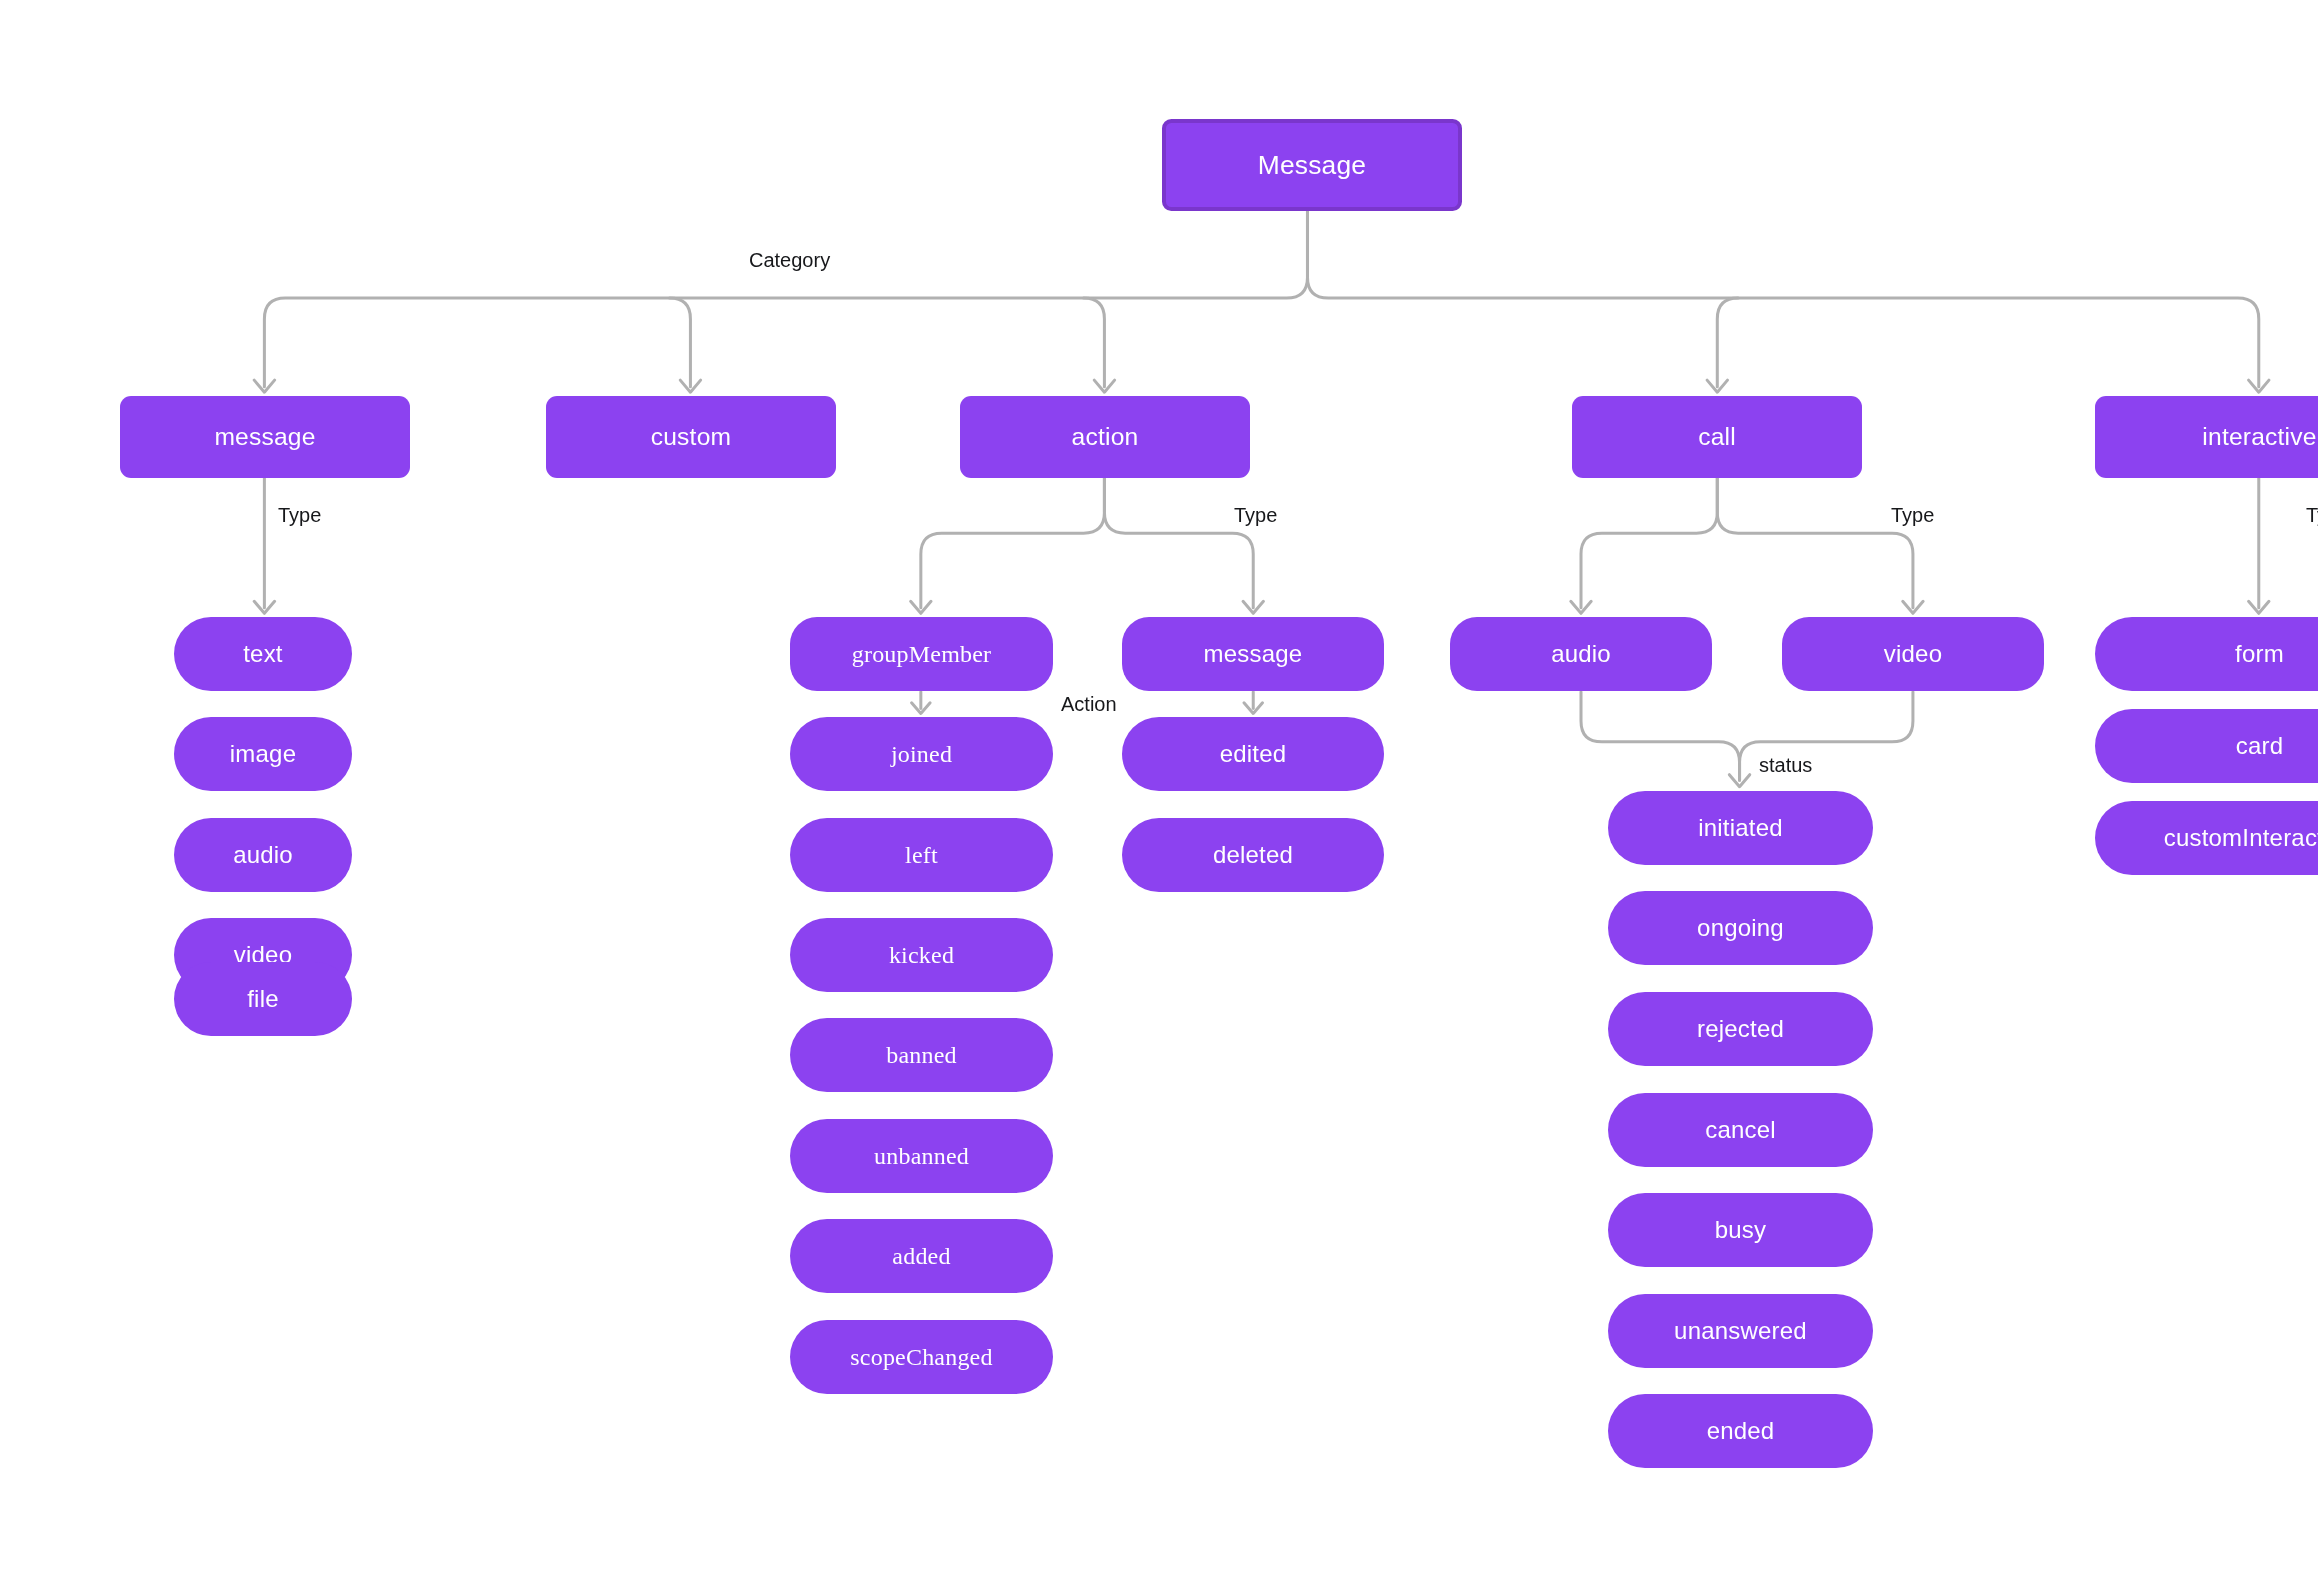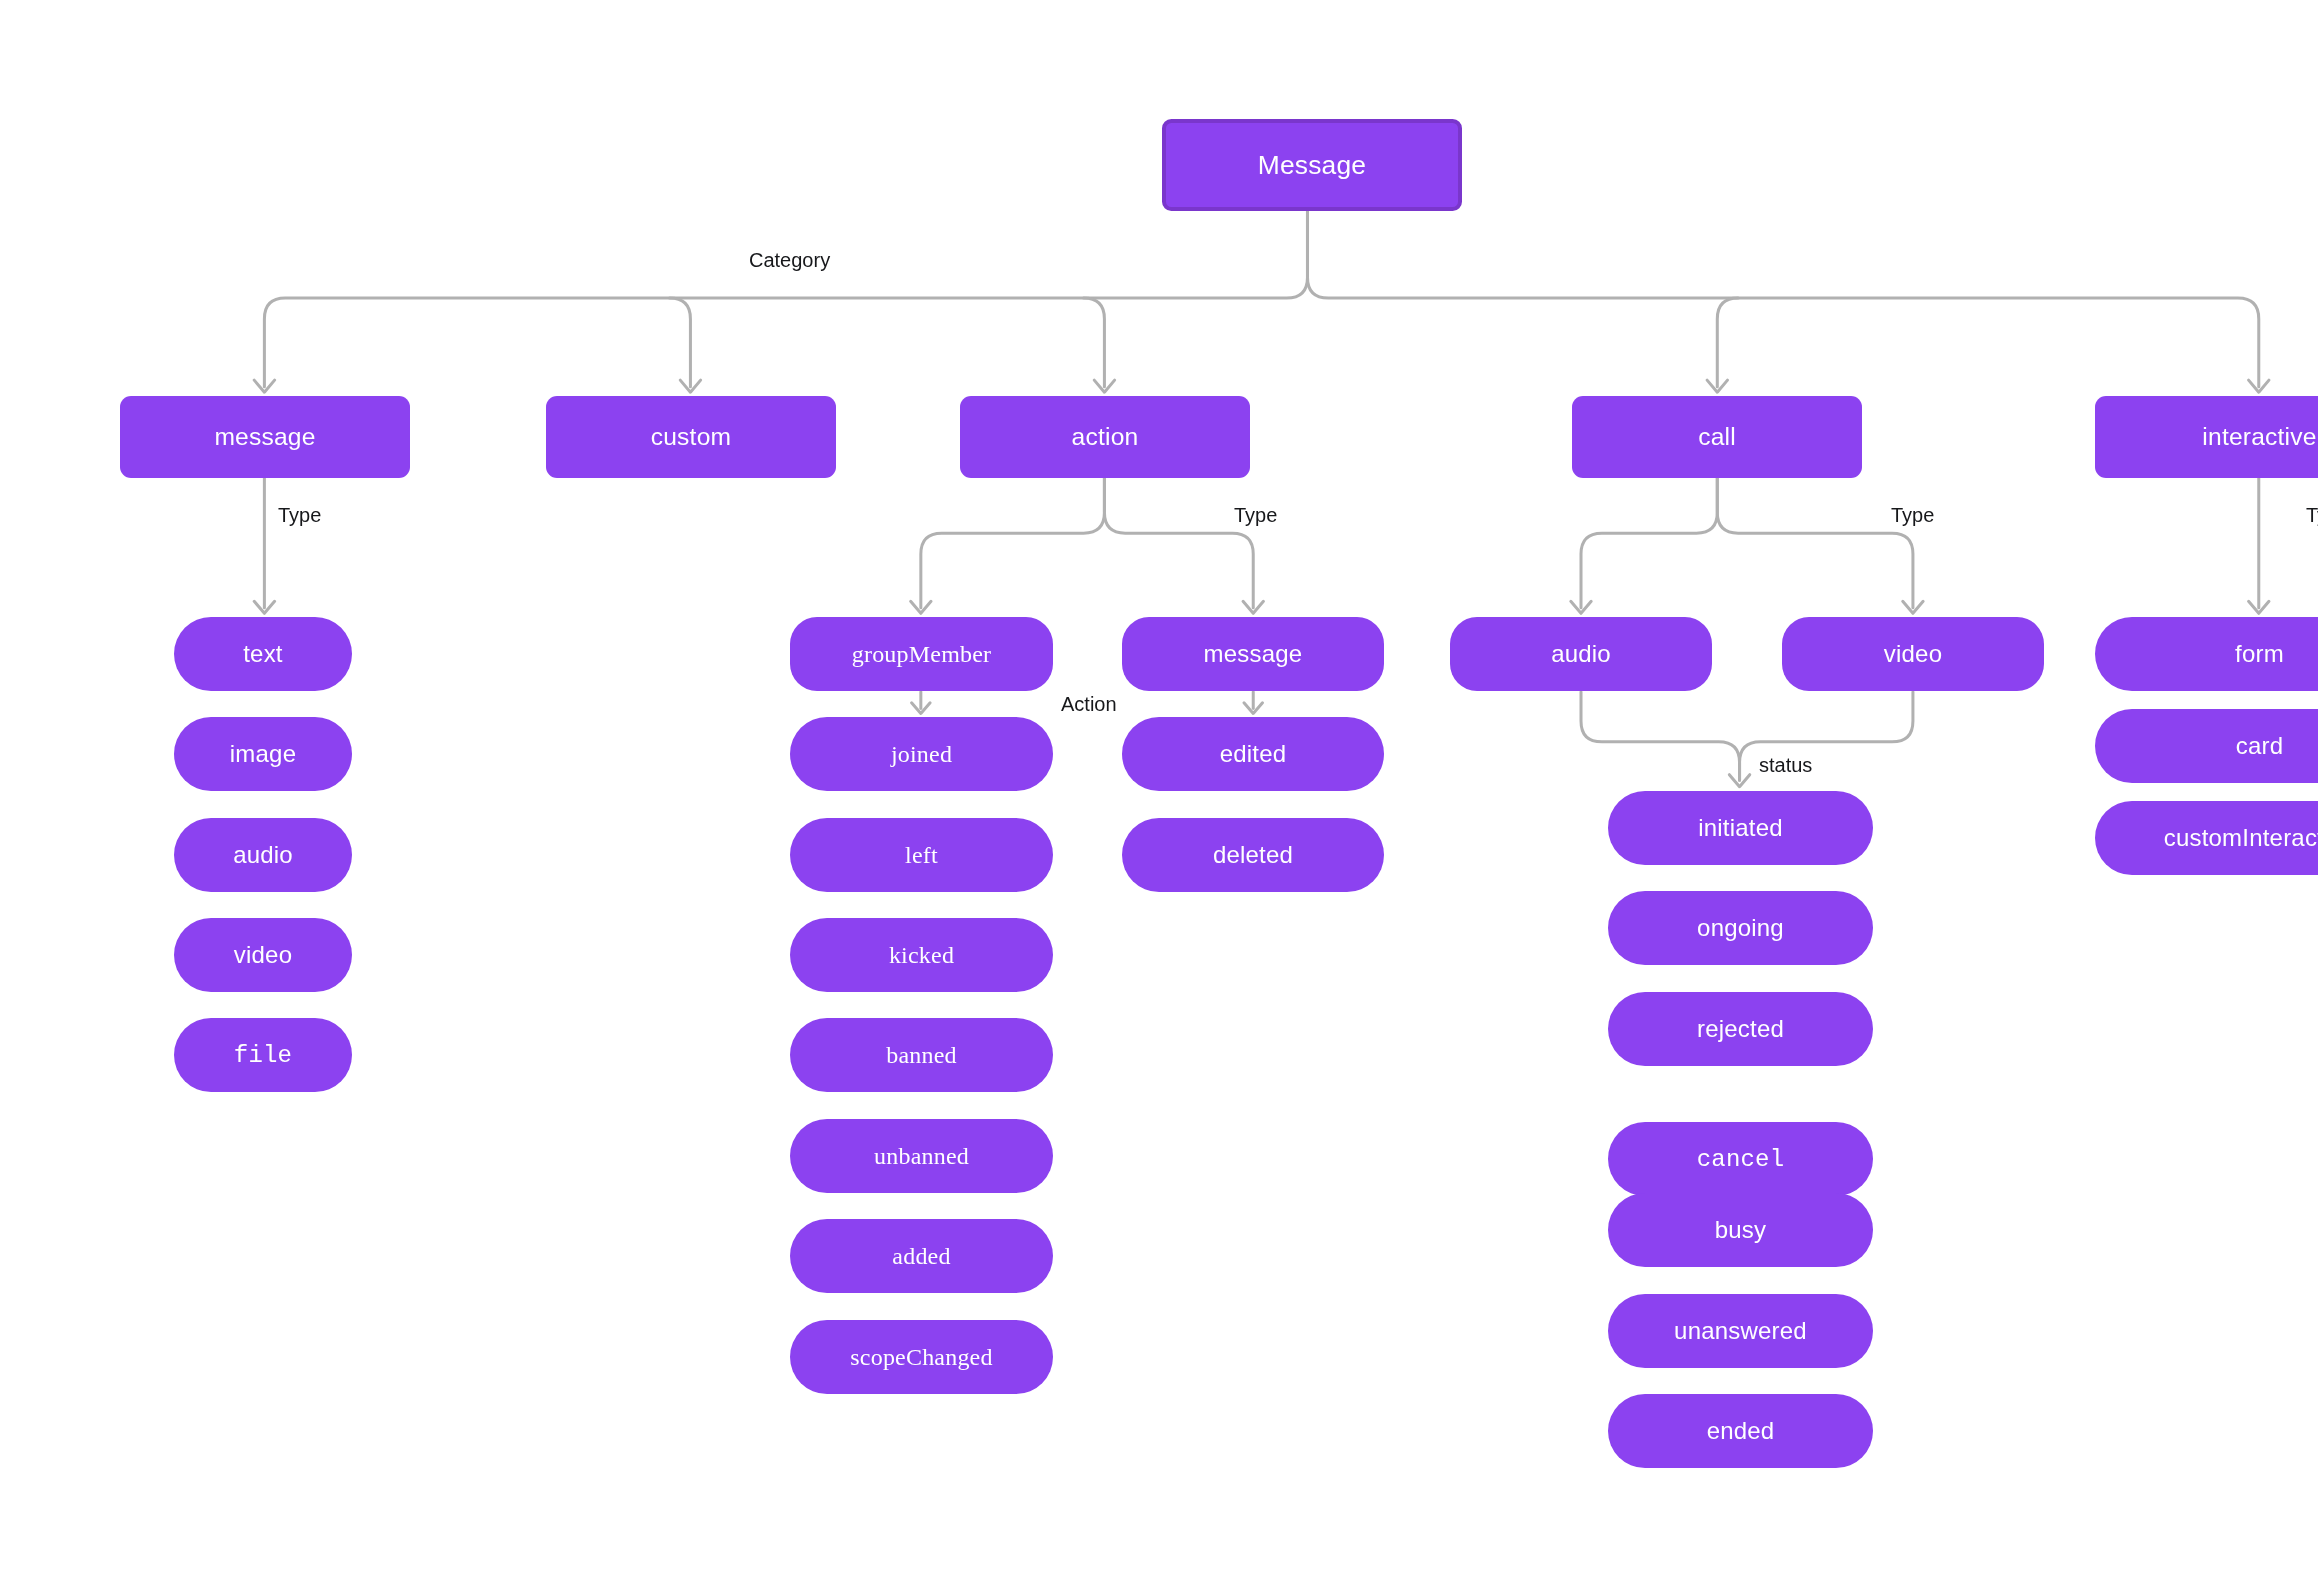--- a/index.html
+++ b/index.html
@@ -13,31 +13,31 @@
         white-space:nowrap;letter-spacing:0.2px;}
   .root{left:1162px;top:119px;width:292px;height:84px;border-radius:9.3px;
         border:4.2px solid var(--root-border,#7a36cc);font-size:26.4px;}
   .cat{top:396px;height:82px;border-radius:11px;font-size:24.6px;}
   .c1{left:120px;width:290px;} .c2{left:546px;width:290px;} .c3{left:960px;width:290px;}
   .c4{left:1572px;width:290px;} .c5{left:2095px;width:329px;}
   .mid{top:617px;height:74px;border-radius:27px;font-size:24px;}
   .pill{height:74px;border-radius:463px;font-size:24px;}
   
   .colA{left:174px;width:178px;}
-  .a1{top:617px;} .a2{top:717px;} .a3{top:818px;} .a4{top:918px;} .a5{top:1018px;font-family:Liberation Mono, monospace;}
+  .a1{top:617px;} .a2{top:717px;} .a3{top:818px;} .a4{top:918px;} .a5{top:962px;}
   
   .gm{left:790px;width:263px;font-family:Liberation Serif, serif;}
   .m2{left:1122px;width:262px;}
   .g1{top:717px;} .g2{top:818px;} .g3{top:918px;} .g4{top:1018px;}
   .g5{top:1119px;} .g6{top:1219px;} .g7{top:1320px;}
   .e1{top:717px;} .e2{top:818px;}
   
   .au{left:1450px;width:262px;} .vi{left:1782px;width:262px;}
   .st{left:1608px;width:265px;}
-  .s1{top:791px;} .s2{top:891px;} .s3{top:992px;} .s4{top:1122px;font-family:Liberation Mono, monospace;}
+  .s1{top:791px;} .s2{top:891px;} .s3{top:992px;} .s4{top:1093px;}
   .s5{top:1193px;} .s6{top:1294px;} .s7{top:1394px;}
   
   .colI{left:2095px;width:329px;}
   .i1{top:617px;} .i2{top:709px;} .i3{top:801px;}
   .lbl{position:absolute;color:var(--label-text,#17181b);font-size:20px;line-height:1.1;
        white-space:nowrap;}
   .lbl-category{left:749px;top:249px;}
   .lbl-type-message{left:278px;top:504px;}
   .lbl-type-action{left:1234px;top:504px;}
   .lbl-type-call{left:1891px;top:504px;}

